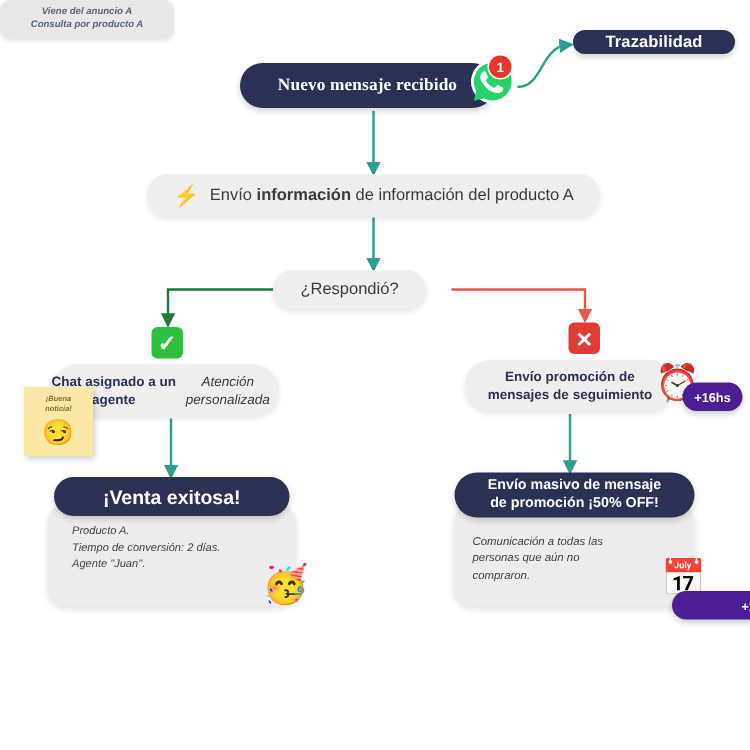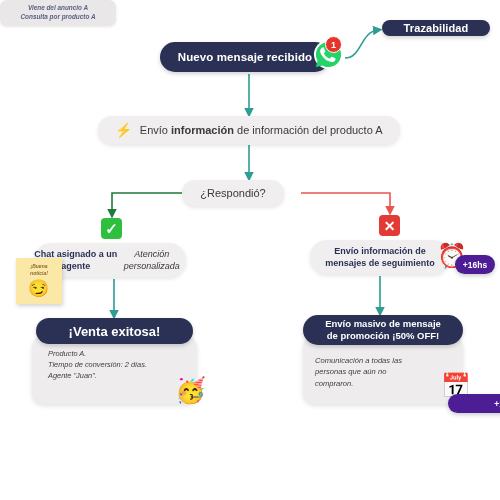--- a/index.html
+++ b/index.html
@@ -23,21 +23,21 @@
     box-shadow:0 2px 4px rgba(0,0,0,.18);
   }
   
   .pill-light{
     background:#f0eeee;color:#3a3a3a;border-radius:20px;
     display:flex;align-items:center;justify-content:center;
     text-align:center;
     box-shadow:0 2px 4px rgba(0,0,0,.10);
   }
 
-  #n-msg{left:160px;top:42px;width:170px;height:30px;font-size:11.5px;}
+  #n-msg{left:160px;top:42px;width:170px;height:30px;font-size:11.5px;font-family:Liberation Serif, serif;}
 
   #n-trace{left:382px;top:20px;width:108px;height:16px;font-size:11px;border-radius:10px;}
   #n-trace-sub{
     left:378px;top:34px;width:116px;height:26px;
     background:#e9e7e7;border-radius:7px;color:#5b6180;
     font-size:6.4px;font-style:italic;font-weight:bold;line-height:1.35;
     display:flex;align-items:center;justify-content:center;text-align:center;
     box-shadow:0 1px 3px rgba(0,0,0,.10);
   }
 
@@ -193,21 +193,21 @@
   </div>
   <div class="card-body" id="c-venta-body">
     <div>Producto A.</div>
     <div>Tiempo de conversión: 2 días.</div>
     <div>Agente "Juan".</div>
   </div>
   <div class="sticker" id="e-party">🥳</div>
 
   <div class="glyph-box" id="g-x">✕</div>
   <div class="node pill-light" id="n-follow">
-    <span>Envío información de</span>
+    <span>Envío promoción de</span>
     <span>mensajes de seguimiento</span>
   </div>
   <div class="sticker" id="e-clock">⏰</div>
   <div class="badge-time" id="b-16">
     <span>+16hs</span>
   </div>
 
   <div class="card" id="c-promo"></div>
   <div class="card-head" id="c-promo-head">
     <div>

